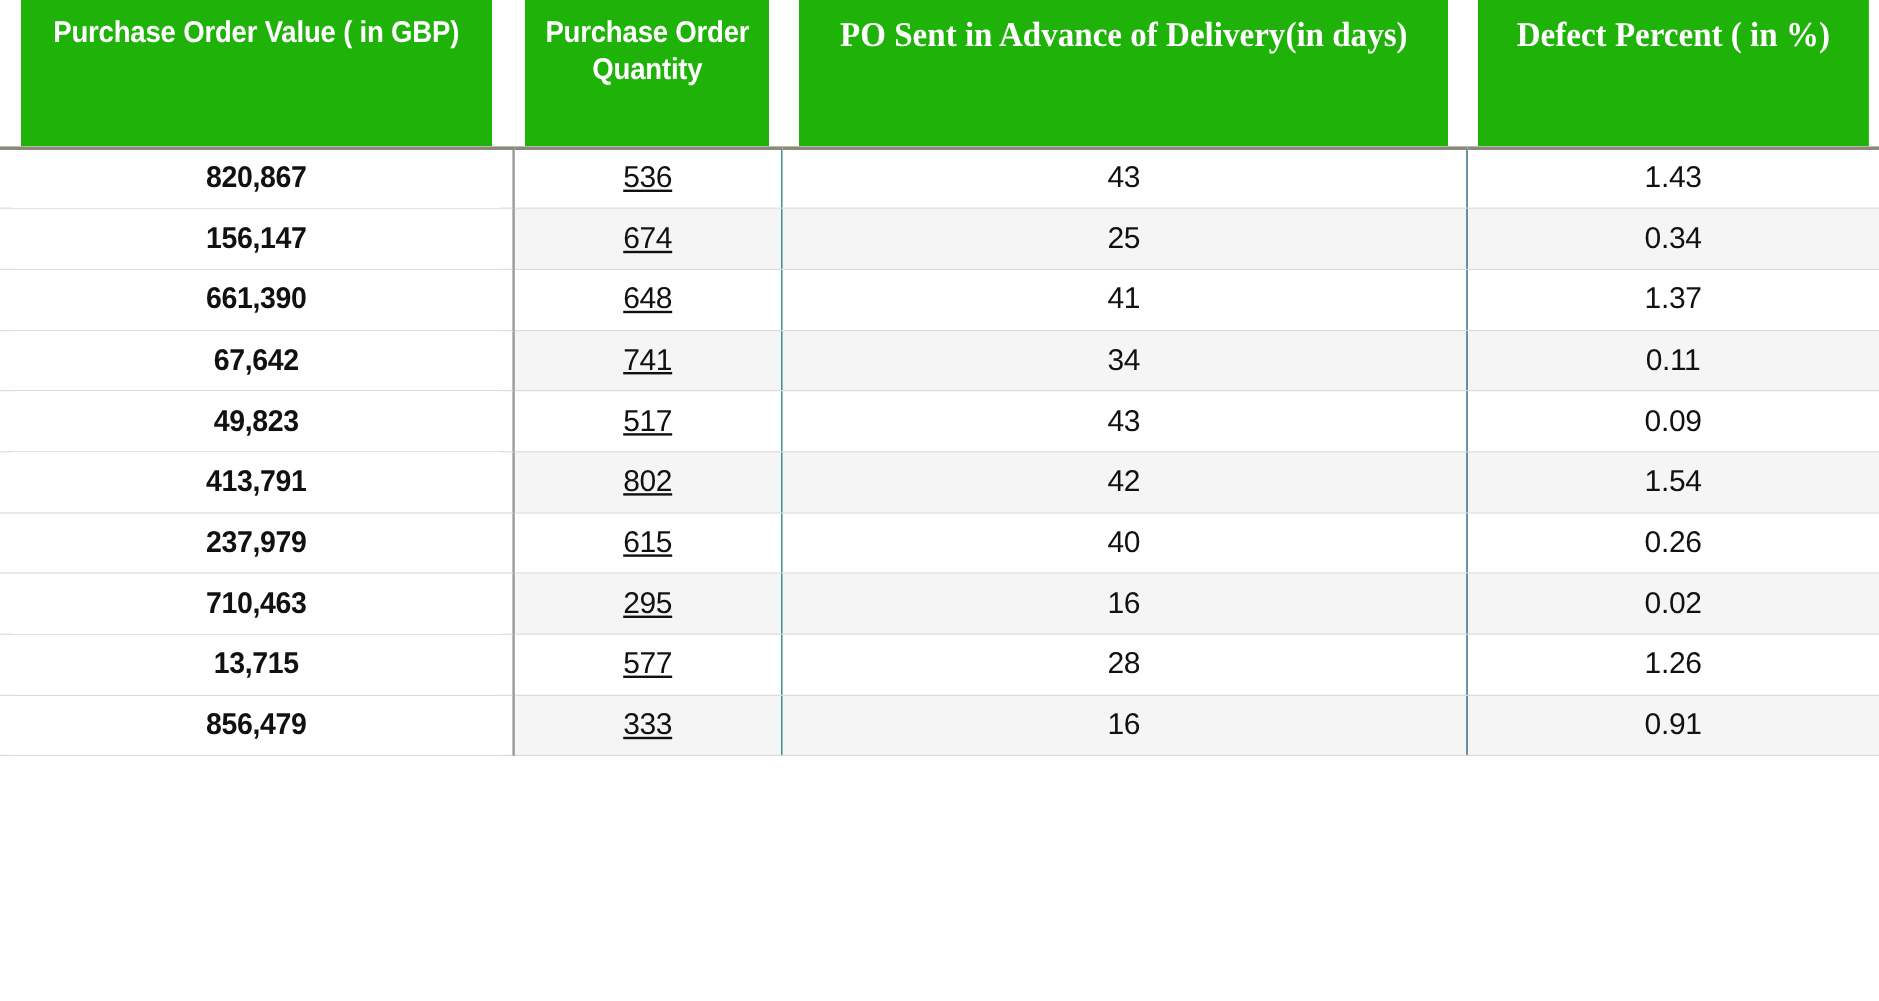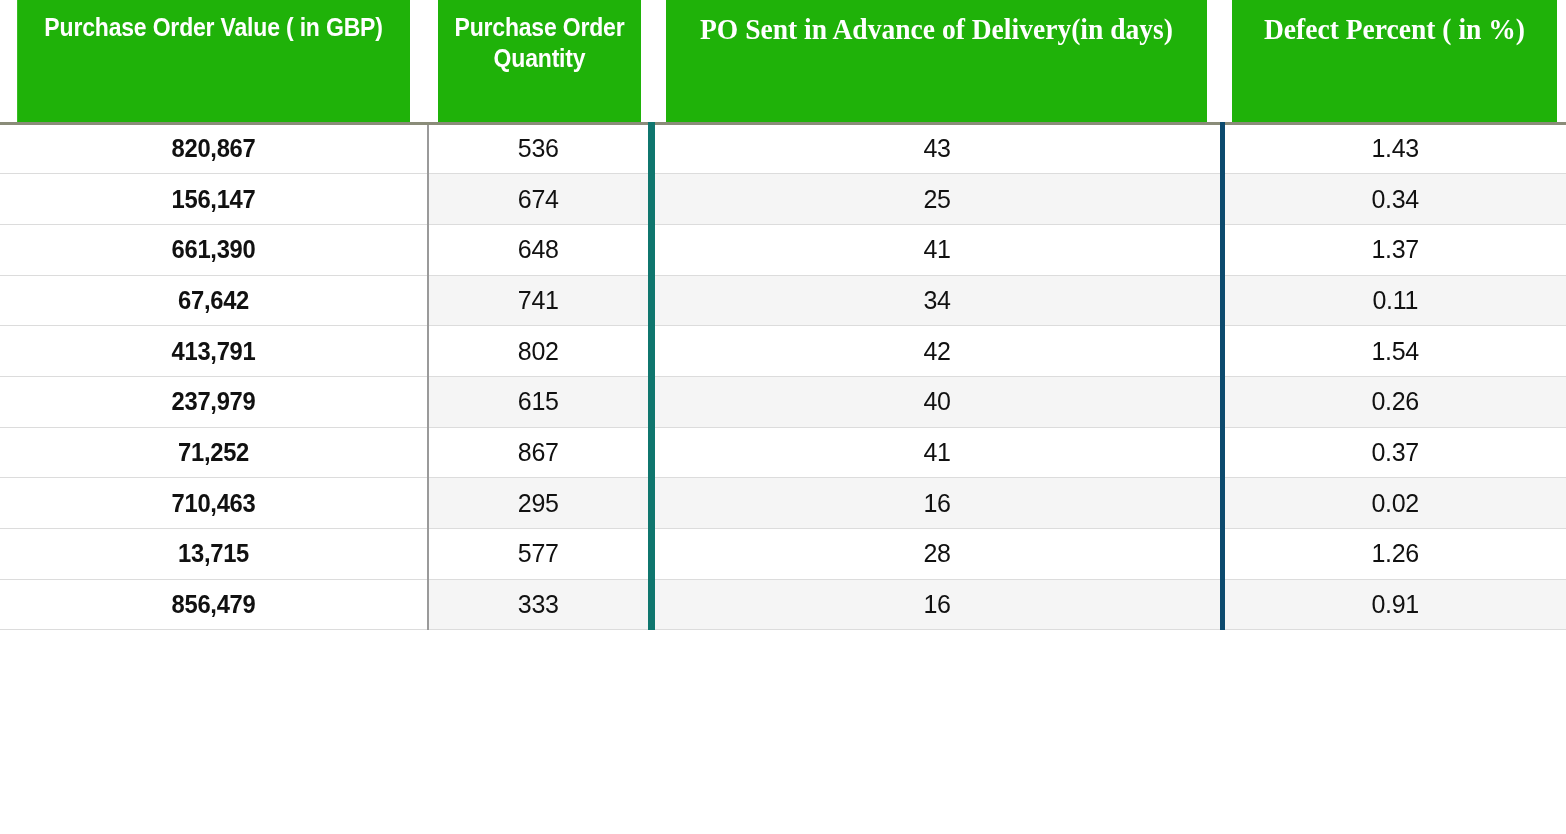--- a/index.html
+++ b/index.html
@@ -88,25 +88,26 @@
   }
   
   tbody td.col1 {
     font-weight: bold;
     background: #ffffff;
     border-right: 2px solid #9a9a9a;
     transform: scaleX(0.95);
   }
   tbody td.col2 {
     background: inherit;
-    border-right: 7px solid #0f766e;
+    border-right: 1px solid #0f766e;
+    text-decoration: underline;
   }
   tbody td.col3 {
     background: inherit;
-    border-right: 5px solid #0c4a6e;
+    border-right: 1px solid #0c4a6e;
   }
   tbody td.col4 {
     background: inherit;
   }
 
   
   tbody tr:nth-child(even) td.col2,
   tbody tr:nth-child(even) td.col3,
   tbody tr:nth-child(even) td.col4 {
     background: #f5f5f5;
@@ -163,38 +164,38 @@
           <td class="col3">41</td>
           <td class="col4">1.37</td>
         </tr>
         <tr>
           <td class="col1">67,642</td>
           <td class="col2">741</td>
           <td class="col3">34</td>
           <td class="col4">0.11</td>
         </tr>
         <tr>
+          <td class="col1">49,823</td>
+          <td class="col2">517</td>
+          <td class="col3">43</td>
+          <td class="col4">0.09</td>
+        </tr>
+        <tr>
           <td class="col1">413,791</td>
           <td class="col2">802</td>
           <td class="col3">42</td>
           <td class="col4">1.54</td>
         </tr>
         <tr>
           <td class="col1">237,979</td>
           <td class="col2">615</td>
           <td class="col3">40</td>
           <td class="col4">0.26</td>
         </tr>
         <tr>
-          <td class="col1">71,252</td>
-          <td class="col2">867</td>
-          <td class="col3">41</td>
-          <td class="col4">0.37</td>
-        </tr>
-        <tr>
           <td class="col1">710,463</td>
           <td class="col2">295</td>
           <td class="col3">16</td>
           <td class="col4">0.02</td>
         </tr>
         <tr>
           <td class="col1">13,715</td>
           <td class="col2">577</td>
           <td class="col3">28</td>
           <td class="col4">1.26</td>

